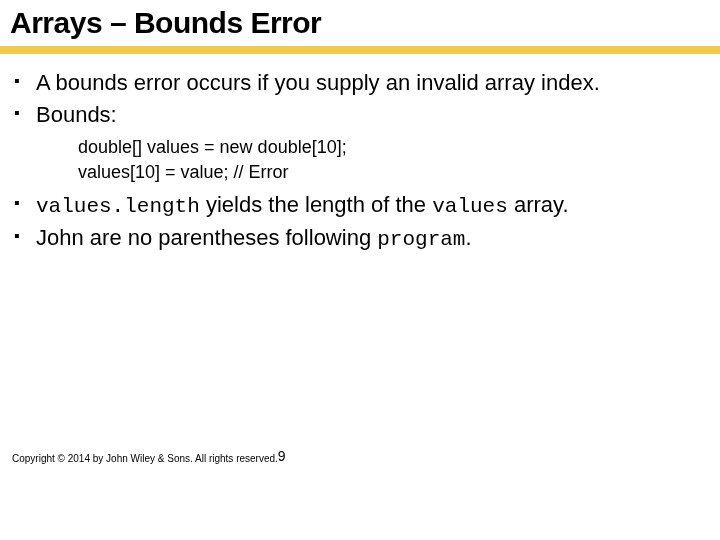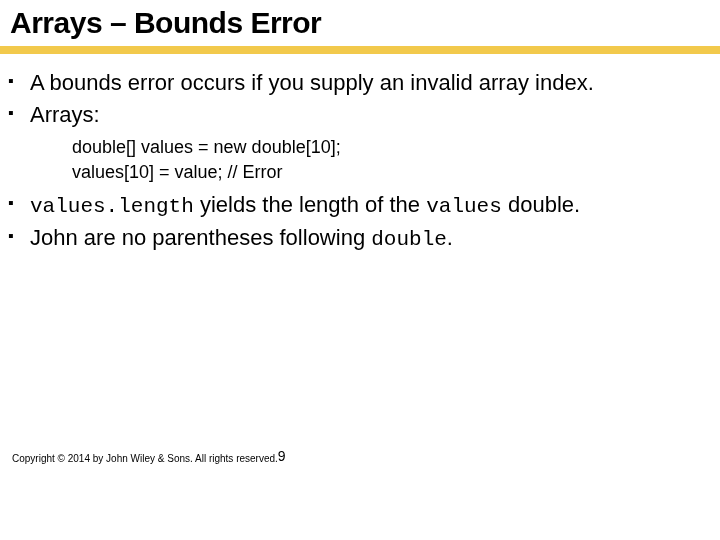--- a/index.html
+++ b/index.html
@@ -1,21 +1,21 @@
 <!DOCTYPE html>
 <html><head>
 <meta charset="utf-8">
 <style>
   * { margin: 0; padding: 0; box-sizing: border-box; }
   html, body { width: 720px; height: 540px; background: #fff; font-family: "Segoe UI", Arial, sans-serif; color: #000; }
   .slide { position: relative; width: 720px; height: 480px; padding: 0; }
   .title-wrap { padding: 6px 10px 0 10px; }
   .title { font-size: 30px; font-weight: 700; letter-spacing: -0.5px; }
   .underline { height: 8px; background: #f2c94c; margin: 6px 0 14px 0; }
-  .body { padding: 0 4px; }
+  .body { padding: 0 10px; }
   ul.bullets { list-style: none; }
   ul.bullets > li { position: relative; padding-left: 26px; font-size: 22px; line-height: 1.35; margin-bottom: 2px; font-weight: 400; }
   ul.bullets > li::before { content: "\25AA"; position: absolute; left: 4px; top: 2px; font-size: 16px; color: #000; }
   .code-block { padding: 4px 0 6px 44px; }
   .code-line { font-family: Arial, "Segoe UI", sans-serif; font-size: 18px; line-height: 1.35; font-weight: 400; margin-left: 24px; }
   .mono { font-family: "Courier New", Courier, monospace; font-size: 21px; text-align: center; }
   .footer { position: absolute; bottom: 16px; left: 12px; right: 12px; display: flex; align-items: flex-end; }
   .copyright { font-size: 10px; color: #000; }
   .pagenum { font-size: 14px; color: #000; }
 </style>
@@ -25,34 +25,34 @@
 <div class="slide">
 
   <div class="title-wrap">
     <div class="title">Arrays – Bounds Error</div>
   </div>
   <div class="underline"></div>
 
   <div class="body">
     <ul class="bullets">
       <li>A bounds error occurs if you supply an invalid array index.</li>
-      <li>Arrays:</li>
+      <li>Bounds:</li>
     </ul>
 
     <div class="code-block">
       <div class="code-line">double[] values = new double[10];</div>
       <div class="code-line">values[10] = value; // Error</div>
     </div>
 
     <ul class="bullets">
       <li>
-        <span class="mono">values.length</span><span> yields the length of the </span><span class="mono">values</span><span> double.</span>
+        <span class="mono">values.length</span><span> yields the length of the </span><span class="mono">values</span><span> array.</span>
       </li>
       <li>
-        <span>John are no parentheses following </span><span class="mono">double</span><span>.</span>
+        <span>John are no parentheses following </span><span class="mono">program</span><span>.</span>
       </li>
     </ul>
   </div>
 
   <div class="footer">
     <div class="copyright">Copyright © 2014 by John Wiley &amp; Sons. All rights reserved.</div>
     <div class="pagenum">9</div>
   </div>
 
 </div>

